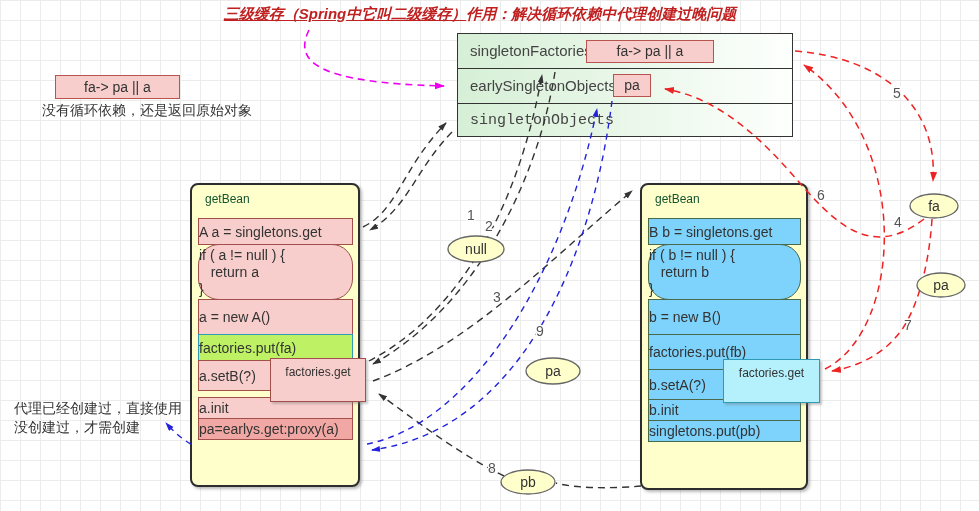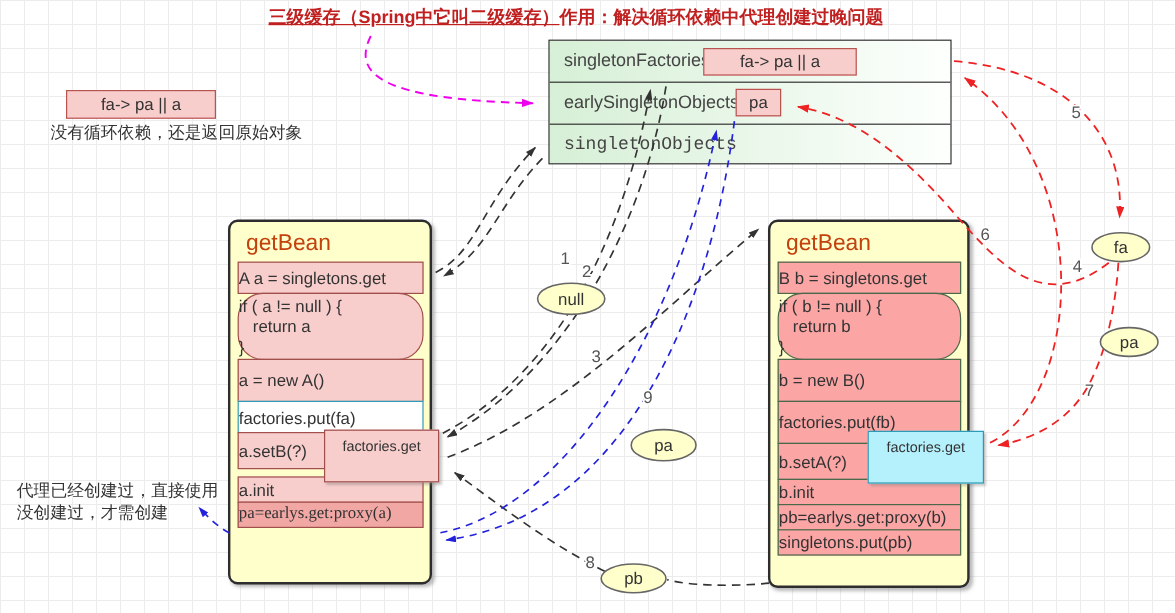--- a/index.html
+++ b/index.html
@@ -6,21 +6,21 @@
   html,body { font-family:"Liberation Sans","DejaVu Sans",sans-serif; }
   .canvas {
     position:relative; width:979px; height:511px; overflow:hidden; background:#ffffff;
     background-image:
       linear-gradient(to right, #ececec 1px, transparent 1px),
       linear-gradient(to bottom, #ececec 1px, transparent 1px);
     background-size:20px 20px;
   }
   .title {
     position:absolute; left:0; top:5px; width:960px; text-align:center;
-    font-size:15px; font-weight:bold; color:#c02020; z-index:3;
+    font-size:15px; font-weight:bold; font-style:italic; color:#c02020; z-index:3;
   }
   .title .u { text-decoration:underline; }
 
   
   .cache-table {
     position:absolute; left:457px; top:33px; width:336px; height:104px;
     border:1px solid #333; background:linear-gradient(90deg,#d6efd6,#fdfffd); z-index:2;
   }
   .trow { position:relative; height:35px; border-bottom:1px solid #333; }
   .trow:last-child { border-bottom:none; height:33px;font-family:Liberation Mono, monospace; }
@@ -41,31 +41,31 @@
   .note-text { position:absolute; left:42px; top:101px; font-size:14px; color:#333; line-height:1.32; z-index:2; }
   .proxy-note { position:absolute; left:14px; top:399px; font-size:14px; color:#333; line-height:1.35; z-index:2; }
 
   
   .bean {
     position:absolute; width:170px; background:#ffffcc; border:2px solid #2d2d2d;
     border-radius:8px; box-shadow:2px 2px 3px rgba(120,120,120,.5); z-index:2;
   }
   .bean-a { left:190px; top:183px; height:304px; }
   .bean-b { left:640px; top:183px; height:307px; width:168px; }
-  .bean-title { padding:7px 0 0 13px; font-size:19px; color:#c2410c; }
+  .bean-title { padding:7px 0 0 13px; font-size:12px; color:#14532d; }
   .rows { position:absolute; left:6px; right:5px; }
   .row {
     border:1px solid #a14f4b; background:#f8cecc; color:#333; font-size:14px;
     padding-left:0; margin-top:-1px; display:flex; align-items:center; white-space:pre;
   }
-  .bean-b .row { border-color:#4a684a; background:#fca5a5; }
+  .bean-b .row { border-color:#4a684a; background:#7dd3fc; }
   .r26 { height:22px; } .r27 { height:27px; } .r28 { height:36px; }
   .r31 { height:31px; } .r56 { height:56px; line-height:17px;border-radius:21px; }
-  .row.cyan { background:#ffffff; border-color:#2f9ab5; }
-  .row.dark { background:#f1a8a4;font-family:Liberation Serif, serif; }
+  .row.cyan { background:#bef264; border-color:#2f9ab5; }
+  .row.dark { background:#f1a8a4; }
 
   
   .fget {
     position:absolute; height:44px; text-align:center; line-height:26px; font-size:12px;
     color:#333; z-index:5; box-shadow:2px 2px 2px rgba(120,120,120,.4);
   }
   .fget-a { left:270px; top:358px; width:96px; background:#f8cecc; border:1px solid #a14f4b; }
   .fget-b { left:723px; top:359px; width:97px; background:#b5f1fc; border:1px solid #2f9ab5; }
 
   svg.overlay { position:absolute; left:0; top:0; z-index:10; pointer-events:none; }
@@ -128,21 +128,20 @@
       <div class="row r27">B b = singletons.get</div>
       <div class="row r56">if ( b != null ) {
    return b
 }</div>
       <div class="row r28">b = new B()</div>
       <div class="row r28">factories.put(fb)</div>
       <div class="row r31">b.setA(?)</div>
     </div>
     <div class="rows" style="top:215px;">
       <div class="row r26">b.init</div>
-      <div class="row r26">pb=earlys.get:proxy(b)</div>
       <div class="row r26">singletons.put(pb)</div>
     </div>
   </div>
 
   <div class="fget fget-a">factories.get</div>
   <div class="fget fget-b">factories.get</div>
 
   <svg class="overlay" width="979" height="511" viewBox="0 0 979 511">
     <defs>
       <marker id="mBlack" markerUnits="userSpaceOnUse" markerWidth="10" markerHeight="8" refX="8" refY="3" orient="auto">

